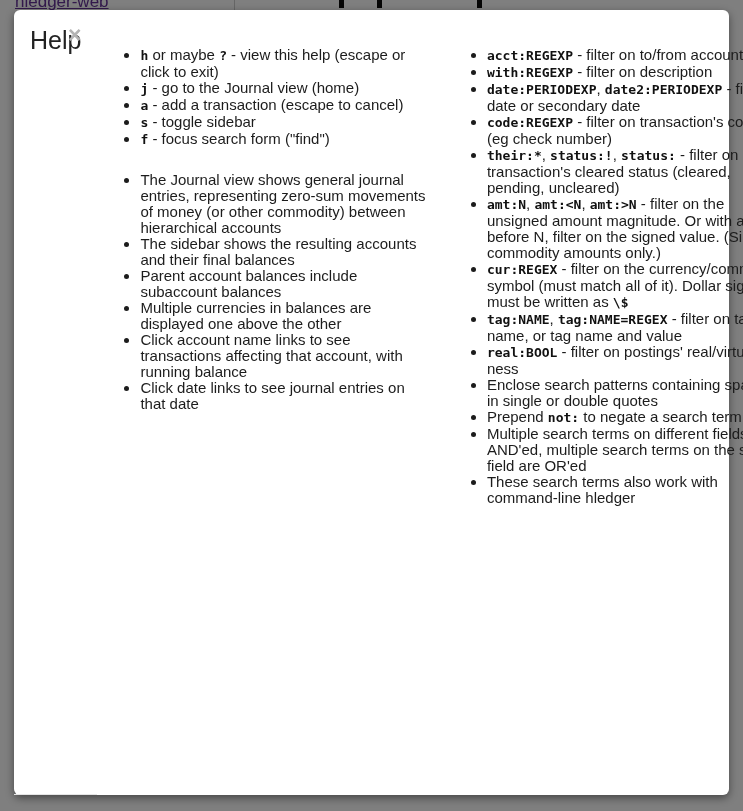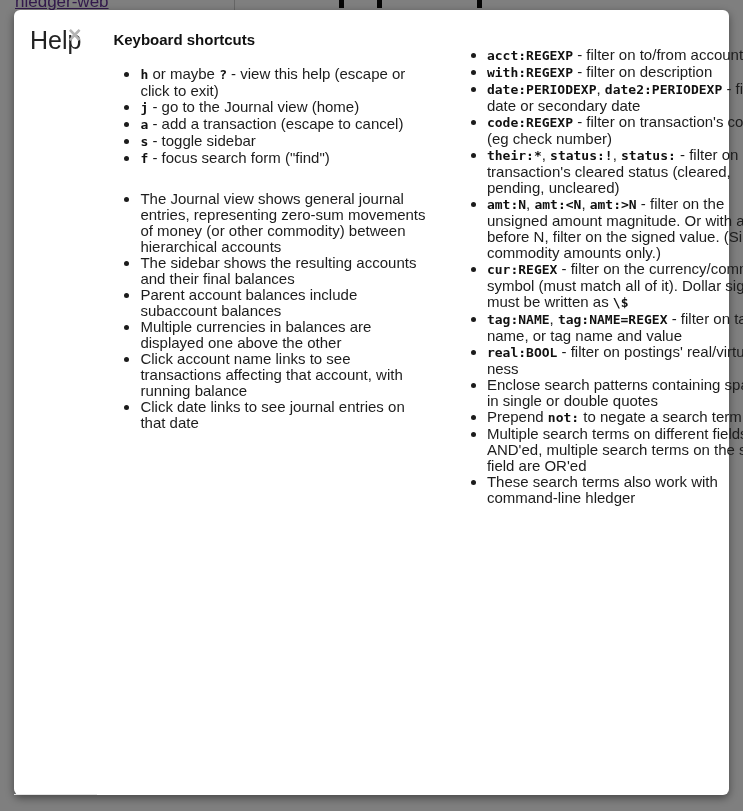--- a/index.html
+++ b/index.html
@@ -75,21 +75,20 @@
       <h2 class="modal-title">Help</h2>
       <button class="close">
         <span>×</span>
       </button>
     </div>
 
     <div class="modal-body">
 
       <div class="col col-left">
         <section>
-          <h3>Keyboard shortcuts</h3>
           <ul>
               <li><code>h</code> or maybe <code>?</code> - view this help (escape or click to exit)</li>
               <li><code>j</code> - go to the Journal view (home)</li>
               <li><code>a</code> - add a transaction (escape to cancel)</li>
               <li><code>s</code> - toggle sidebar</li>
               <li><code>f</code> - focus search form ("find")</li>
             </ul>
         </section>
         <section>
           <ul>

